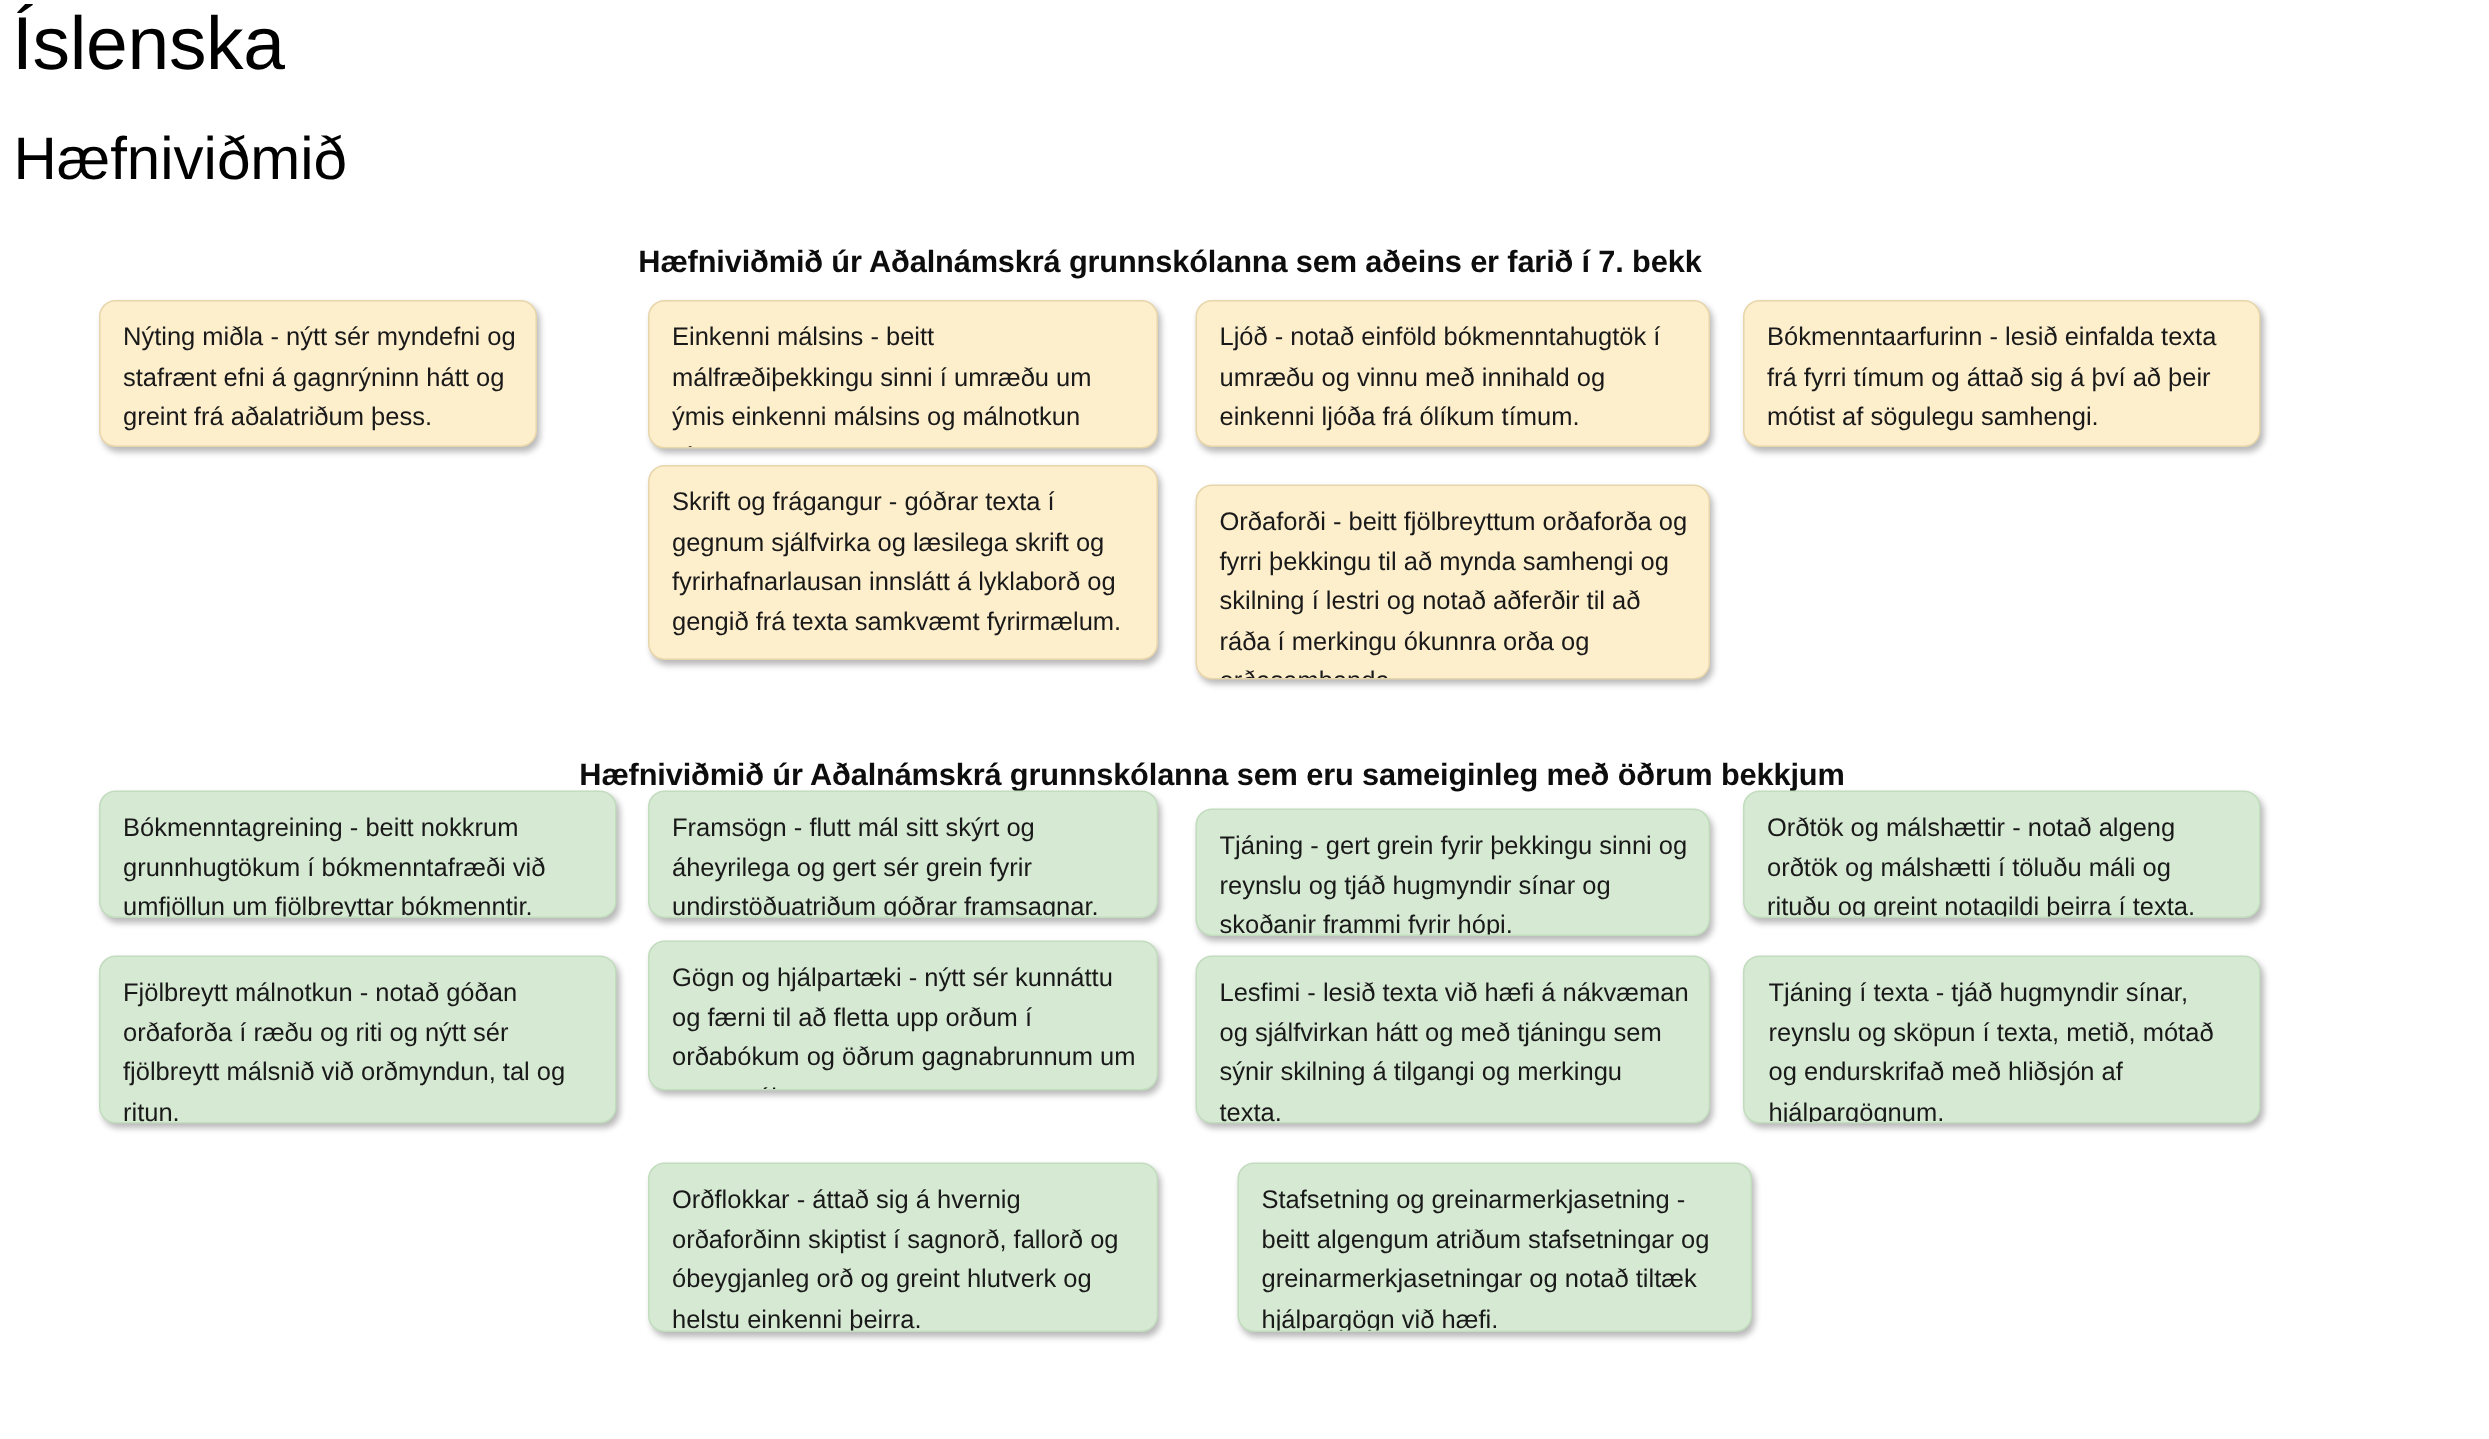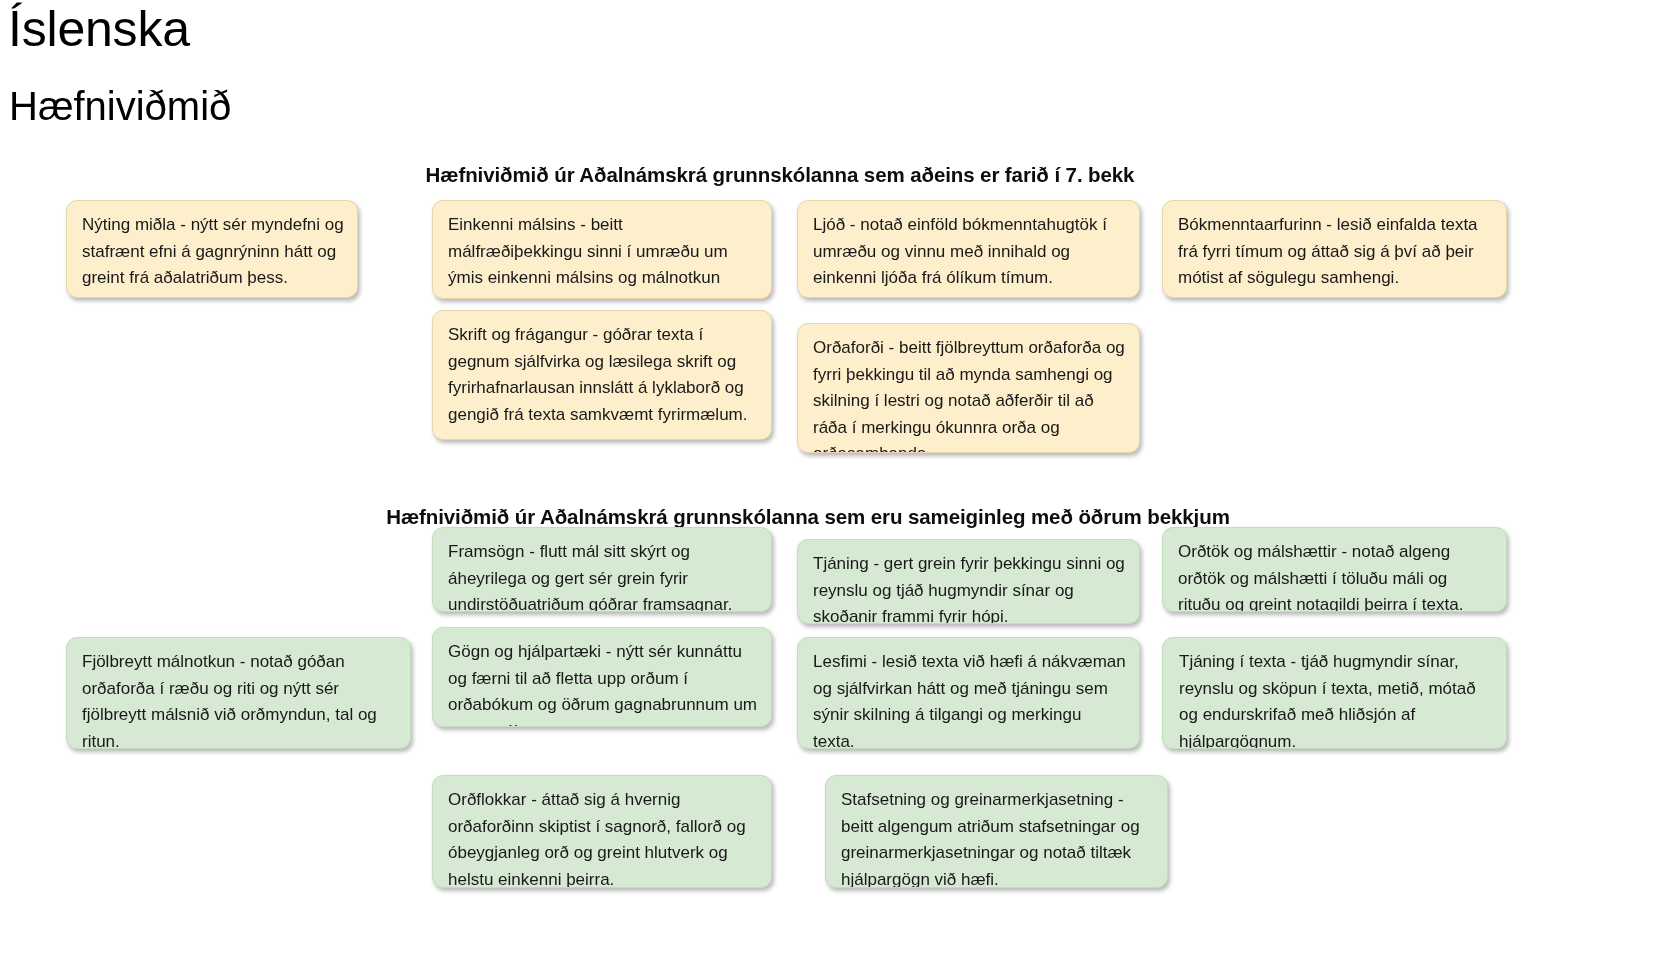--- a/index.html
+++ b/index.html
@@ -113,20 +113,21 @@
 
   <div class="card orange" id="o-1">Nýting miðla - nýtt sér myndefni og stafrænt efni á gagnrýninn hátt og greint frá aðalatriðum þess.</div>
   <div class="card orange" id="o-2">Einkenni málsins - beitt málfræðiþekkingu sinni í umræðu um ýmis einkenni málsins og málnotkun sína.</div>
   <div class="card orange" id="o-3">Ljóð - notað einföld bókmenntahugtök í umræðu og vinnu með innihald og einkenni ljóða frá ólíkum tímum.</div>
   <div class="card orange" id="o-4">Bókmenntaarfurinn - lesið einfalda texta frá fyrri tímum og áttað sig á því að þeir mótist af sögulegu samhengi.</div>
   <div class="card orange" id="o-5">Skrift og frágangur - góðrar texta í gegnum sjálfvirka og læsilega skrift og fyrirhafnarlausan innslátt á lyklaborð og gengið frá texta samkvæmt fyrirmælum.</div>
   <div class="card orange" id="o-6">Orðaforði - beitt fjölbreyttum orðaforða og fyrri þekkingu til að mynda samhengi og skilning í lestri og notað aðferðir til að ráða í merkingu ókunnra orða og orðasambanda.</div>
 
   <div class="section-heading" id="heading-b">Hæfniviðmið úr Aðalnámskrá grunnskólanna sem eru sameiginleg með öðrum bekkjum</div>
 
+  <div class="card green" id="g-1">Bókmenntagreining - beitt nokkrum grunnhugtökum í bókmenntafræði við umfjöllun um fjölbreyttar bókmenntir.</div>
   <div class="card green" id="g-2">Framsögn - flutt mál sitt skýrt og áheyrilega og gert sér grein fyrir undirstöðuatriðum góðrar framsagnar.</div>
   <div class="card green" id="g-3">Tjáning - gert grein fyrir þekkingu sinni og reynslu og tjáð hugmyndir sínar og skoðanir frammi fyrir hópi.</div>
   <div class="card green" id="g-4">Orðtök og málshættir - notað algeng orðtök og málshætti í töluðu máli og rituðu og greint notagildi þeirra í texta.</div>
   <div class="card green" id="g-5">Fjölbreytt málnotkun - notað góðan orðaforða í ræðu og riti og nýtt sér fjölbreytt málsnið við orðmyndun, tal og ritun.</div>
   <div class="card green" id="g-6">Gögn og hjálpartæki - nýtt sér kunnáttu og færni til að fletta upp orðum í orðabókum og öðrum gagnabrunnum um tungumál.</div>
   <div class="card green" id="g-7">Lesfimi - lesið texta við hæfi á nákvæman og sjálfvirkan hátt og með tjáningu sem sýnir skilning á tilgangi og merkingu texta.</div>
   <div class="card green" id="g-8">Tjáning í texta - tjáð hugmyndir sínar, reynslu og sköpun í texta, metið, mótað og endurskrifað með hliðsjón af hjálpargögnum.</div>
   <div class="card green" id="g-9">Orðflokkar - áttað sig á hvernig orðaforðinn skiptist í sagnorð, fallorð og óbeygjanleg orð og greint hlutverk og helstu einkenni þeirra.</div>
   <div class="card green" id="g-10">Stafsetning og greinarmerkjasetning - beitt algengum atriðum stafsetningar og greinarmerkjasetningar og notað tiltæk hjálpargögn við hæfi.</div>
 

